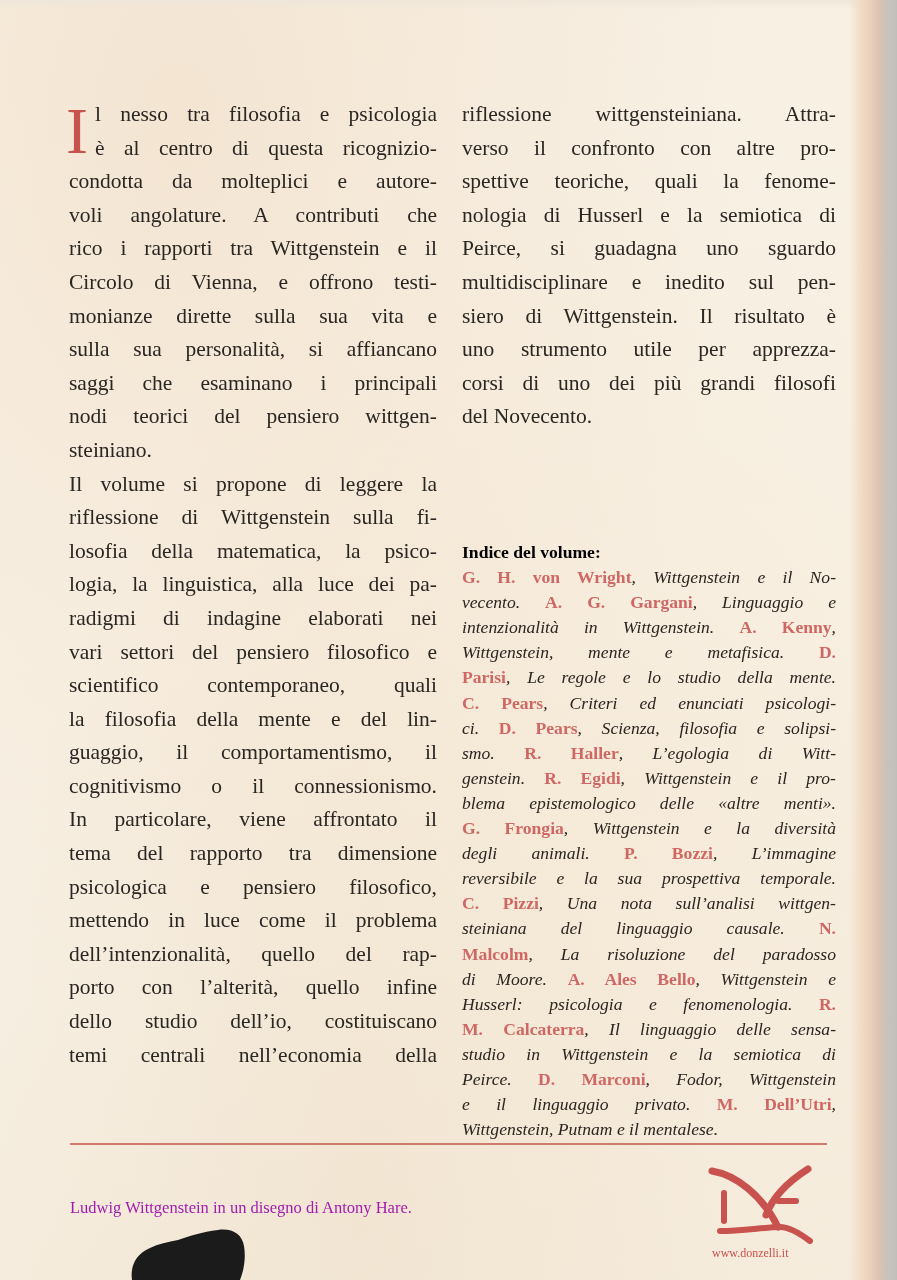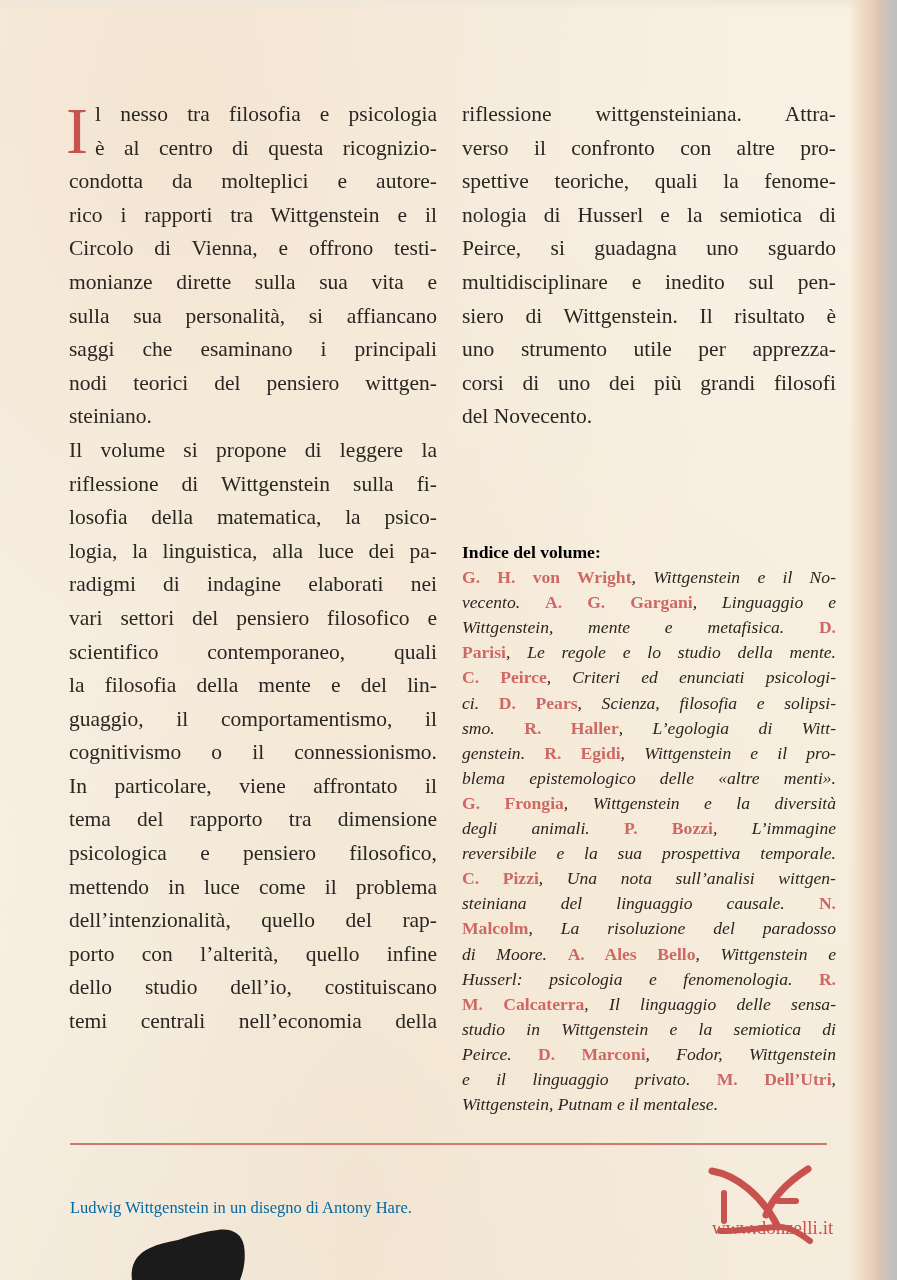--- a/index.html
+++ b/index.html
@@ -62,44 +62,45 @@
   }
   .index .line { font-style: italic; color: #2b2520; }
   .author { font-style: normal; font-weight: bold; color: #cf6864; }
 
   .rule {
     position: absolute; left: 70px; top: 1143px; width: 757px; height: 2px;
     background: #d07a6d;
   }
   .caption {
     position: absolute; left: 70px; top: 1198px;
-    font-size: 16.5px; color: #0369a1;
+    font-size: 16.5px; color: #a21caf;
   }
   .logo {
     position: absolute; left: 706px; top: 1165px; width: 110px; height: 80px;
   }
   .site {
-    position: absolute; left: 712px; top: 1217px;
-    font-size: 19px; color: #c8524e;
+    position: absolute; left: 712px; top: 1246px;
+    font-size: 12px; color: #c8524e;
   }
   .drawing {
     position: absolute; left: 128px; top: 1226px; width: 120px; height: 54px;
   }
 </style>
 </head>
 <body>
 
 <div class="paper"></div>
 <div class="top-shadow"></div>
 <div class="spine-edge"></div>
 
 <div class="col col-left" id="leftCol">
     <span class="line dropcap-line"><span class="dropcap">I</span><span>l nesso tra filosofia e psicologia</span></span>
     <span class="line indented">è al centro di questa ricognizio-</span>
     <span class="line">condotta da molteplici e autore-</span>
+    <span class="line">voli angolature. A contributi che</span>
     <span class="line">rico i rapporti tra Wittgenstein e il</span>
     <span class="line">Circolo di Vienna, e offrono testi-</span>
     <span class="line">monianze dirette sulla sua vita e</span>
     <span class="line">sulla sua personalità, si affiancano</span>
     <span class="line">saggi che esaminano i principali</span>
     <span class="line">nodi teorici del pensiero wittgen-</span>
     <span class="line last">steiniano.</span>
     <span class="line">Il volume si propone di leggere la</span>
     <span class="line">riflessione di Wittgenstein sulla fi-</span>
     <span class="line">losofia della matematica, la psico-</span>
@@ -130,23 +131,24 @@
     <span class="line">uno strumento utile per apprezza-</span>
     <span class="line">corsi di uno dei più grandi filosofi</span>
     <span class="line last">del Novecento.</span>
   </div>
 
 <div class="index">
   <span class="index-title">Indice del volume:</span>
   <div id="indexLines">
       <span class="line"><span class="author">G. H. von Wright</span><span>, Wittgenstein e il No-</span></span>
       <span class="line"><span>vecento. </span><span class="author">A. G. Gargani</span><span>, Linguaggio e</span></span>
+      <span class="line"><span>intenzionalità in Wittgenstein. </span><span class="author">A. Kenny</span><span>,</span></span>
       <span class="line"><span>Wittgenstein, mente e metafisica. </span><span class="author">D.</span></span>
       <span class="line"><span class="author">Parisi</span><span>, Le regole e lo studio della mente.</span></span>
-      <span class="line"><span class="author">C. Peirce</span><span>, Criteri ed enunciati psicologi-</span></span>
+      <span class="line"><span class="author">C. Pears</span><span>, Criteri ed enunciati psicologi-</span></span>
       <span class="line"><span>ci. </span><span class="author">D. Pears</span><span>, Scienza, filosofia e solipsi-</span></span>
       <span class="line"><span>smo. </span><span class="author">R. Haller</span><span>, L’egologia di Witt-</span></span>
       <span class="line"><span>genstein. </span><span class="author">R. Egidi</span><span>, Wittgenstein e il pro-</span></span>
       <span class="line"><span>blema epistemologico delle «altre menti».</span></span>
       <span class="line"><span class="author">G. Frongia</span><span>, Wittgenstein e la diversità</span></span>
       <span class="line"><span>degli animali. </span><span class="author">P. Bozzi</span><span>, L’immagine</span></span>
       <span class="line"><span>reversibile e la sua prospettiva temporale.</span></span>
       <span class="line"><span class="author">C. Pizzi</span><span>, Una nota sull’analisi wittgen-</span></span>
       <span class="line"><span>steiniana del linguaggio causale. </span><span class="author">N.</span></span>
       <span class="line"><span class="author">Malcolm</span><span>, La risoluzione del paradosso</span></span>

